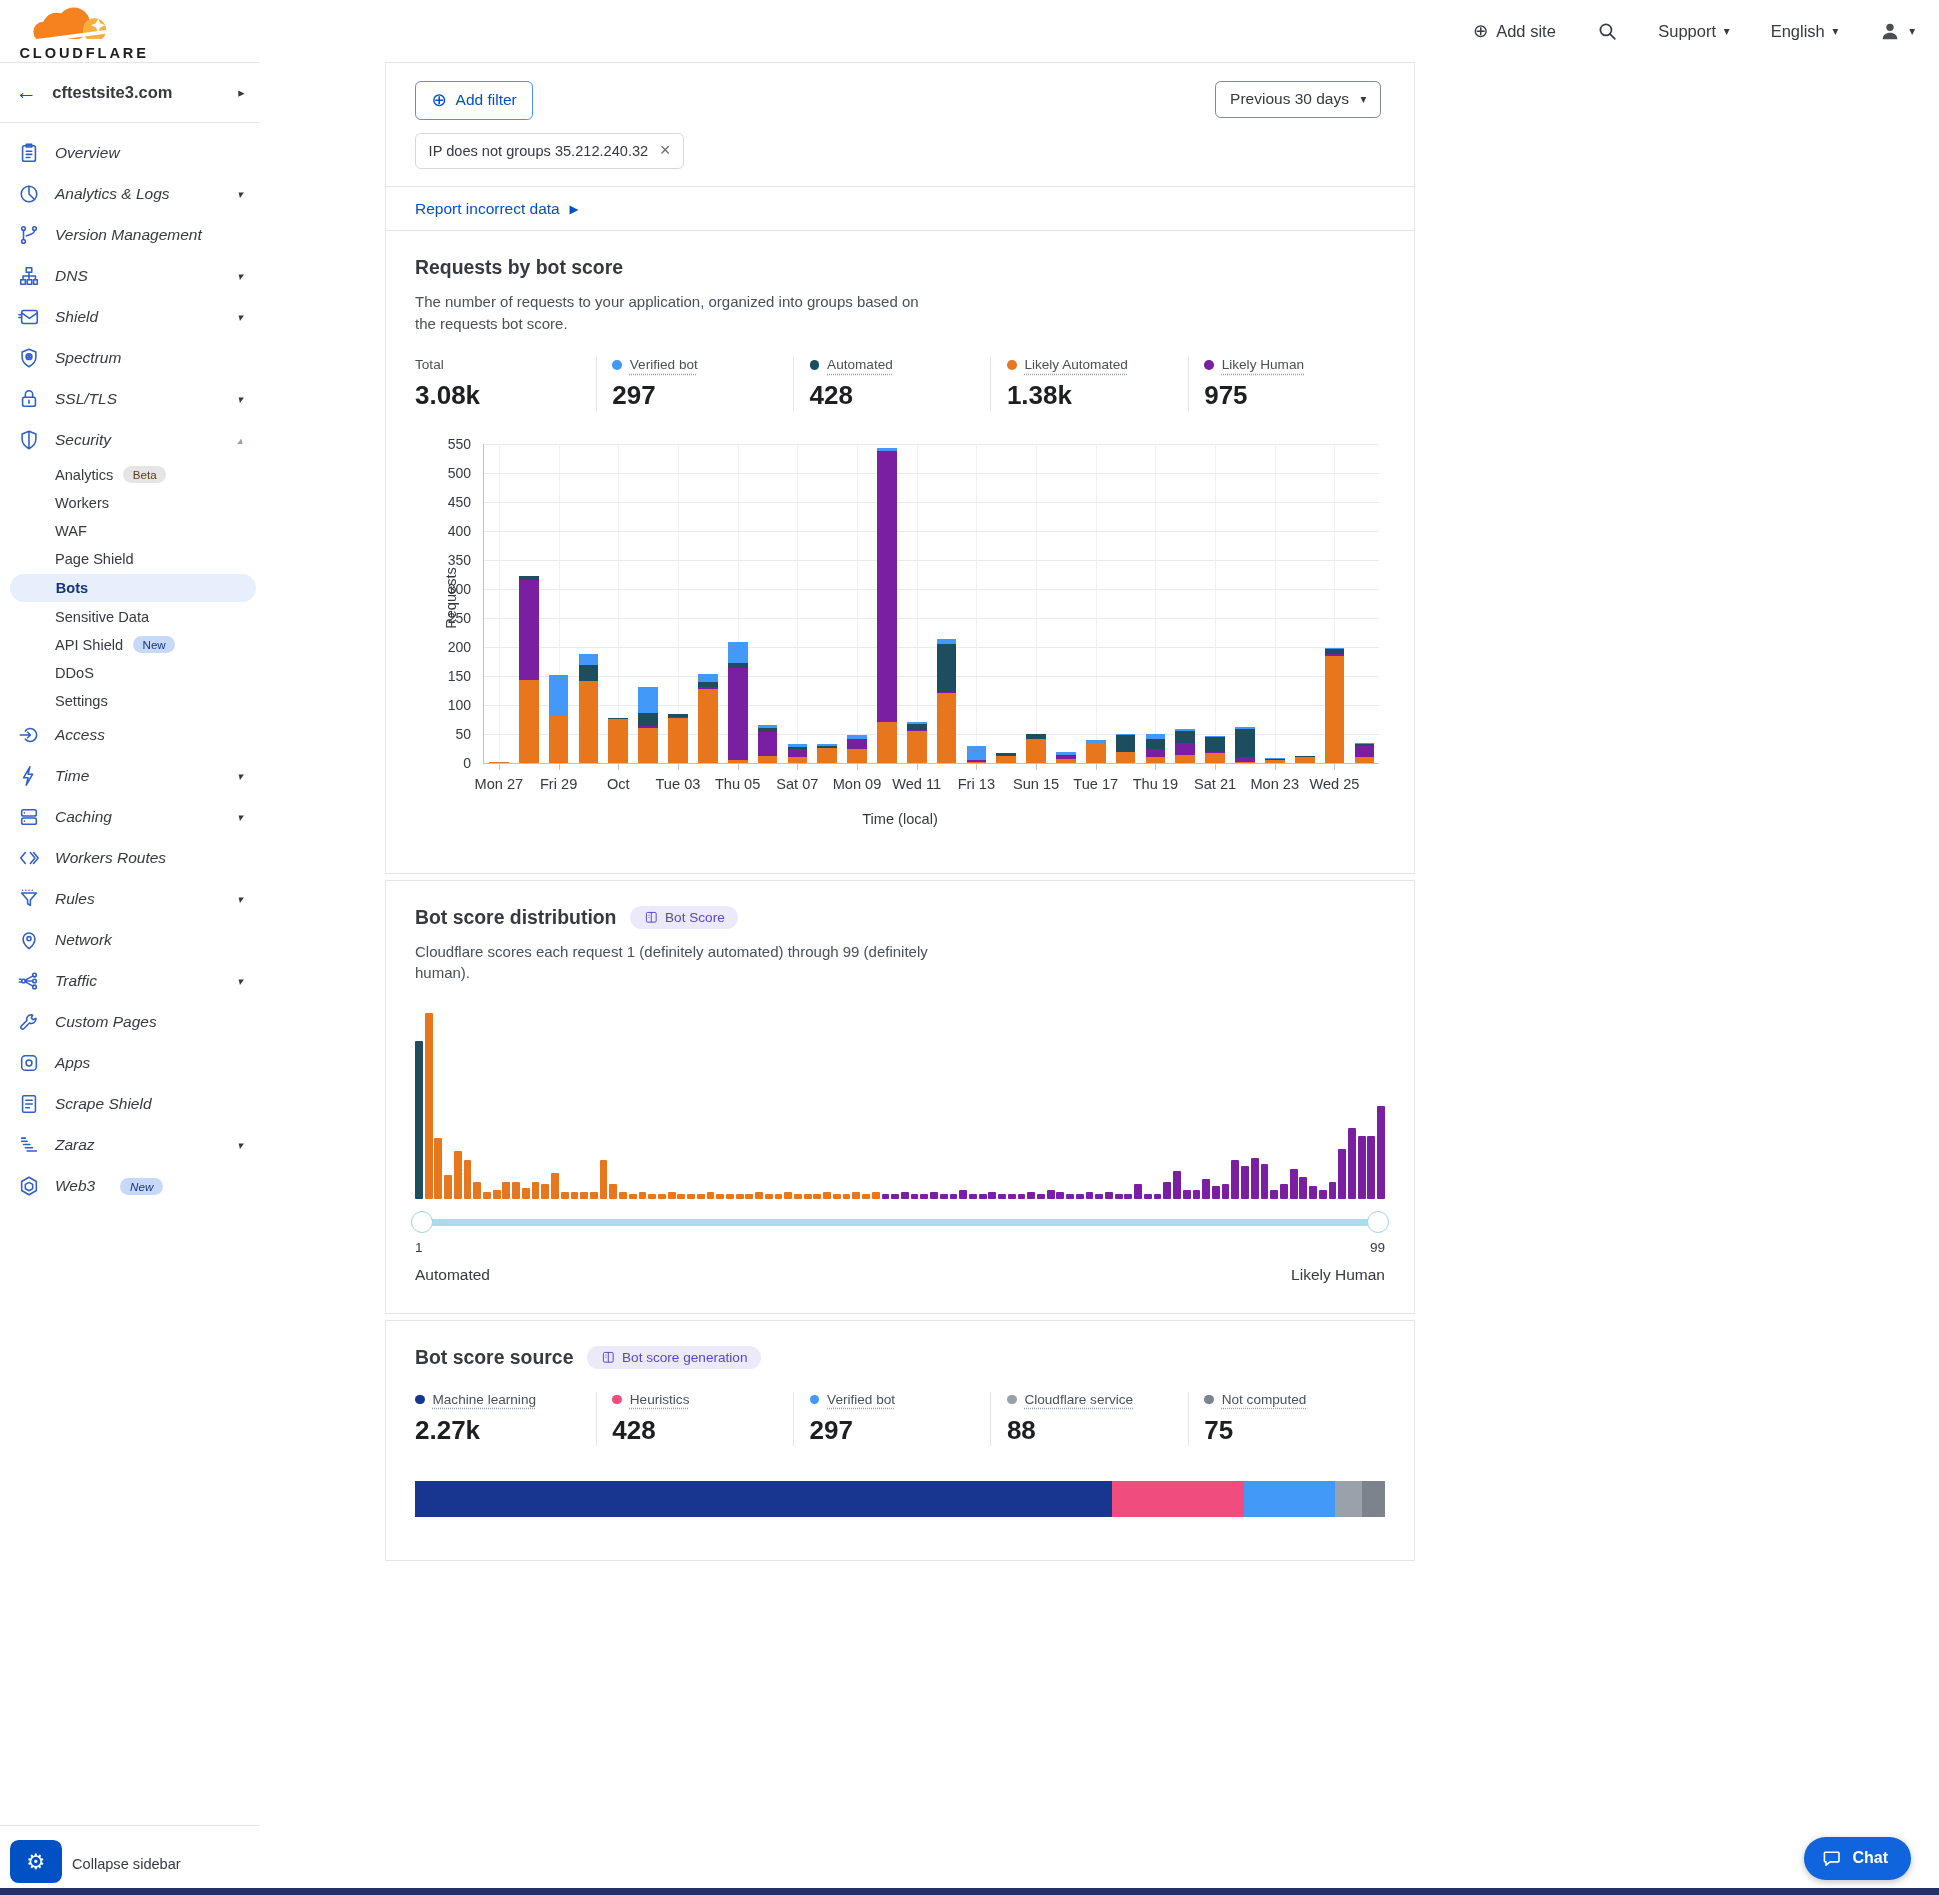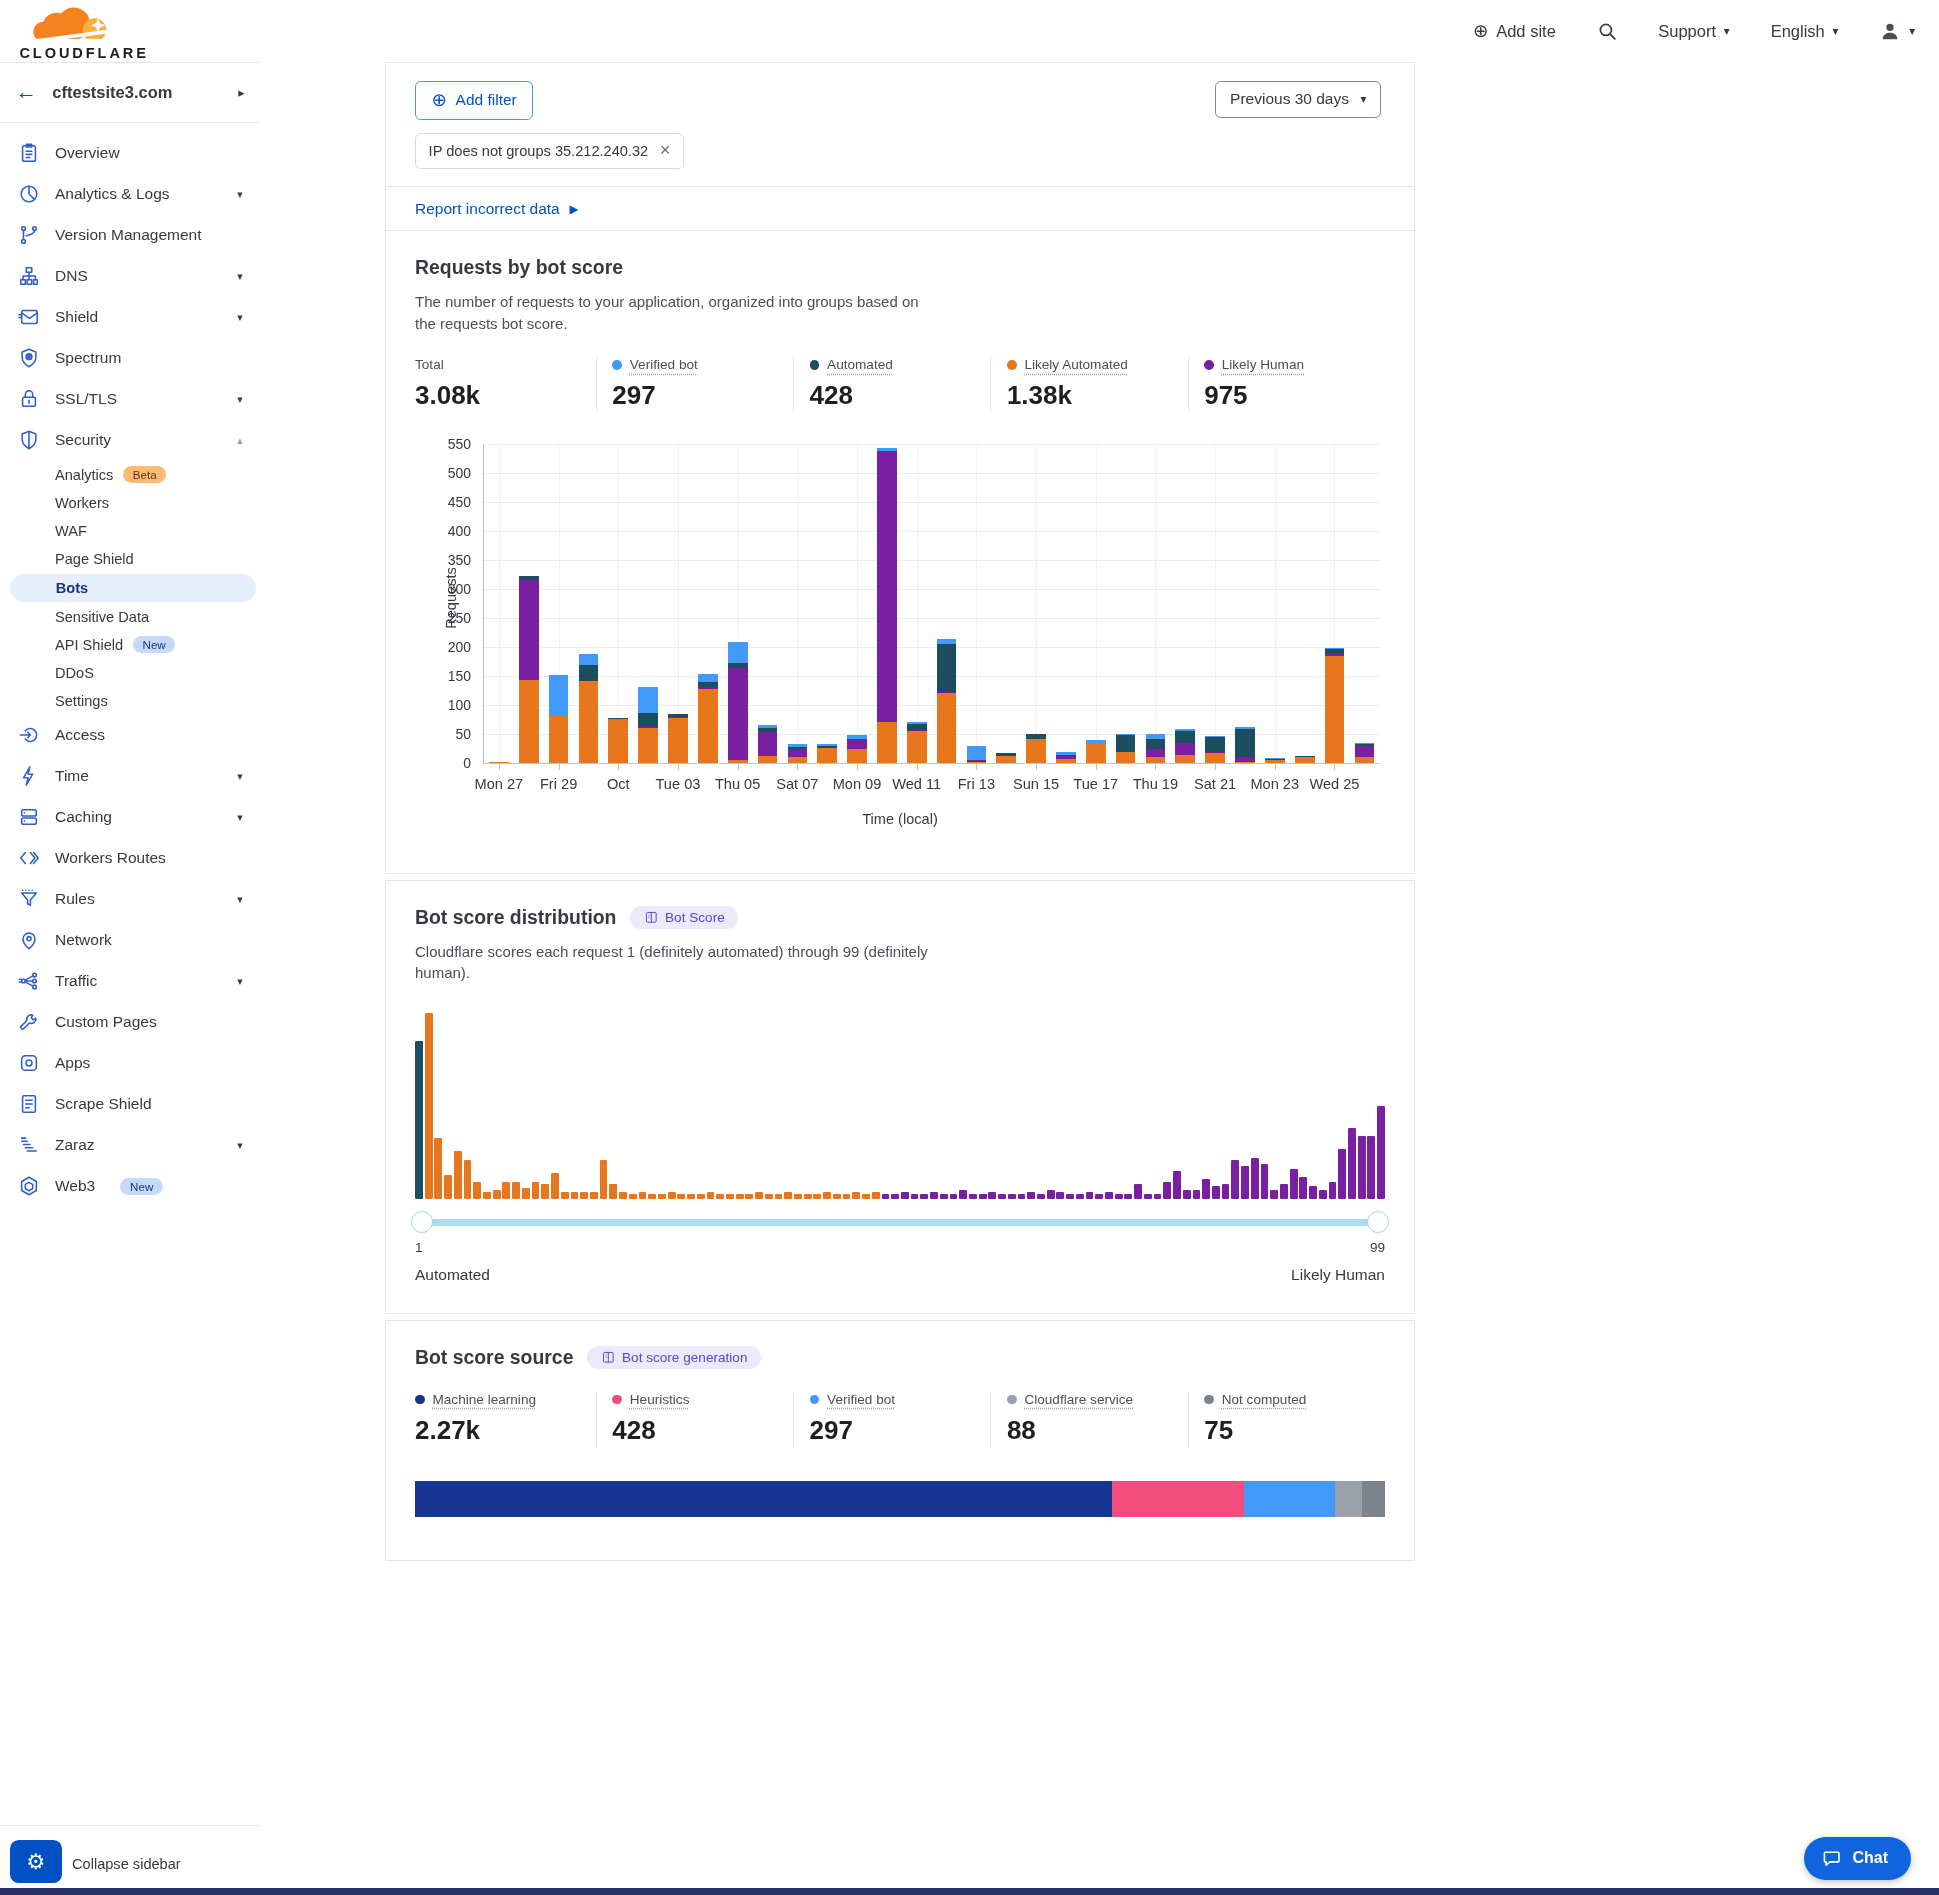--- a/index.html
+++ b/index.html
@@ -15,29 +15,29 @@
   .glyph-plus { color:#36393f; font-size:18.4px; }
   .caret { font-size:11.6px; color:#36393f; }
 
   
   .sidebar { position:absolute; top:62px; left:0; width:260px; bottom:0; background:#fff; border-top:1px solid #e4e7ea; }
   .site-row { height:60px; border-bottom:1px solid #e4e7ea; display:flex; align-items:center; padding:0 15.5px; gap:15.5px; }
   .back-arrow { color:#0051c3; font-size:21.3px; cursor:pointer; }
   .site-name { font-size:16.5px; font-weight:bold; color:#36393f; }
   .site-caret { margin-left:auto; font-size:12.6px; color:#36393f; cursor:pointer; }
   .nav { padding:9.7px 0 0 0; }
-  .nav-item { display:flex; align-items:center; height:41px; padding:0 17.5px; gap:15.5px; font-size:15.5px; color:#36393f; cursor:pointer; }
+  .nav-item { display:flex; align-items:center; height:41px; padding:0 17.5px; gap:15.5px; font-size:15.5px; color:#36393f; cursor:pointer;font-style:italic; }
   .nav-icon { width:22px; height:22px; flex:0 0 22px; }
   .nav-icon svg { width:22px; height:22px; fill:none; stroke:#2f5fc7; stroke-width:1.7; stroke-linecap:round; stroke-linejoin:round; }
   .nav-caret { margin-left:auto; font-size:10.7px; color:#36393f; }
   .nav-caret.up { color:#9aa1ab; }
   .sub-item { display:flex; align-items:center; height:28px; padding-left:55px; font-size:14.6px; color:#36393f; cursor:pointer; }
   .sub-item.selected { background:#e7effc; border-radius:16.5px; margin:1px 3.9px 1px 9.7px; padding-left:46px; font-weight:bold; color:#16357c; }
   .badge { font-size:11.6px; border-radius:9.7px; padding:1.9px 9.7px; margin-left:9.7px; }
-  .badge.beta { background:#fdba74; color:#5b3a15; }
+  .badge.beta { background:#e5e5e5; color:#5b3a15; }
   .badge.new { background:#c7d9f9; color:#16357c; }
   .sidebar-footer { position:absolute; bottom:0; left:0; width:260px; height:70px; border-top:1px solid #e4e7ea; background:#fff; }
   .gear-btn { position:absolute; left:9.7px; bottom:11.6px; width:52px; height:43px; background:#0051c3; border-radius:8.7px; color:#fff; font-size:21.3px; display:flex; align-items:center; justify-content:center; cursor:pointer; }
   .collapse-label { position:absolute; left:72px; bottom:23px; font-size:14.6px; color:#36393f; cursor:pointer; }
 
   
   .main { position:absolute; left:385px; top:62px; width:1030px; }
   .card { background:#fff; border:1px solid #e2e5e9; margin-bottom:5.8px; }
   .filter-section { position:relative; padding:17.5px 33px 17.5px 29px; border-bottom:1px solid #e2e5e9; }
   .add-filter-btn { display:inline-flex; align-items:center; gap:8.7px; border:1px solid #4693f7; color:#0051c3; border-radius:5.8px; padding:7.8px 15.5px; font-size:15.5px; cursor:pointer; background:#fff; }

